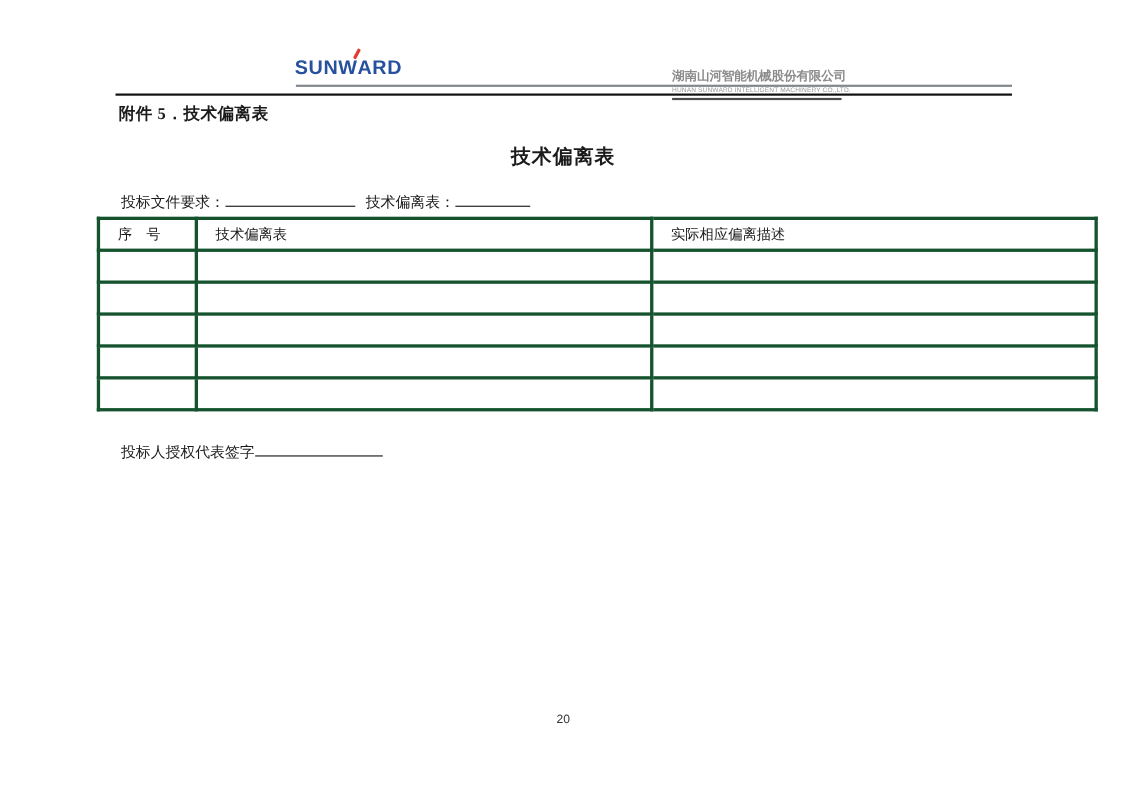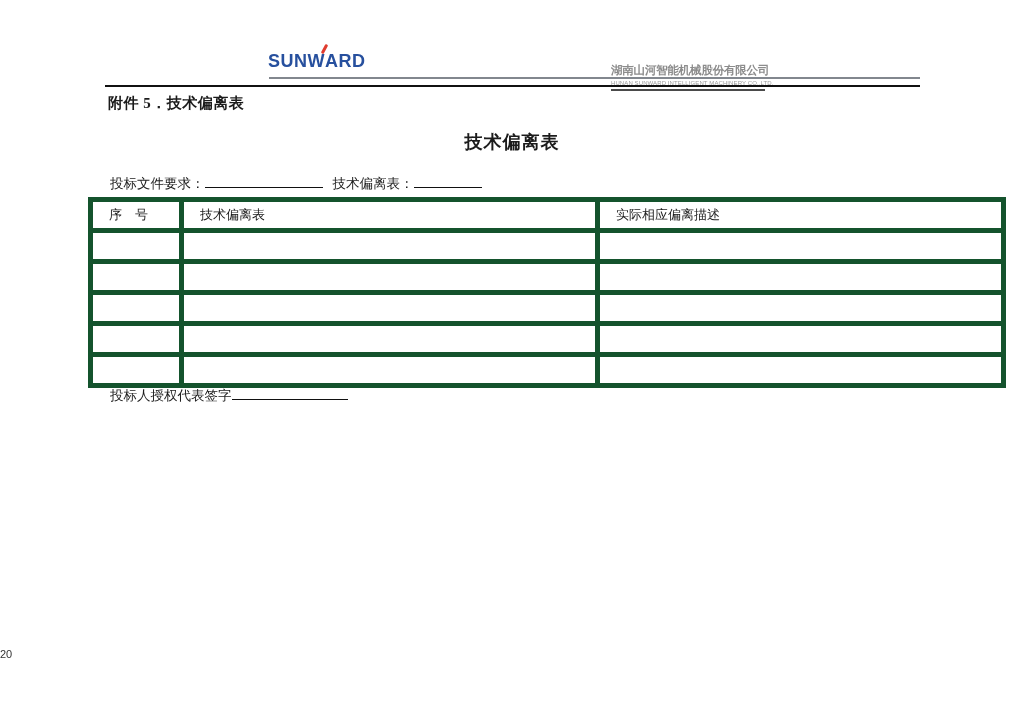--- a/index.html
+++ b/index.html
@@ -68,38 +68,38 @@
   }
   .blank-supplier{width:118px;margin-right:10px;}
   .blank-project{width:68px;}
   
   .deviation-table{
     position:absolute;left:88px;top:197px;
     width:850px;border-collapse:collapse;table-layout:fixed;
     font-size:13px;
   }
   .deviation-table th,.deviation-table td{
-    border:5px solid #14532d;
+    border:3px solid #14532d;
     height:26px;padding:0 0 0 16px;
     font-weight:normal;text-align:left;vertical-align:middle;
     overflow:hidden;
   }
   .deviation-table .c1{width:70px;}
   .deviation-table .c2{width:395px;}
   .deviation-table .c3{width:385px;margin-top:19px;}
   
   .sig{position:absolute;left:110px;font-size:13.5px;white-space:nowrap;}
-  .sig1{top:386px;}
+  .sig1{top:401px;}
   .sig2{top:447px;}
   .sig1-blank{width:116px;}
   .sig2-blank{width:144px;border-bottom:2px solid #111;margin-left:6px;}
   
   .page-number{
     position:absolute;left:0;top:648px;width:1024px;
-    text-align:left;font-size:11px;color:#333;
+    text-align:center;font-size:11px;color:#333;
     font-family:"Liberation Sans","DejaVu Sans",sans-serif;
   }
 </style>
 </head>
 <body>
 
 <div class="page">
 
   <div class="logo">
     <span>SUN</span><span class="w"><span>W</span></span><span>ARD</span>

